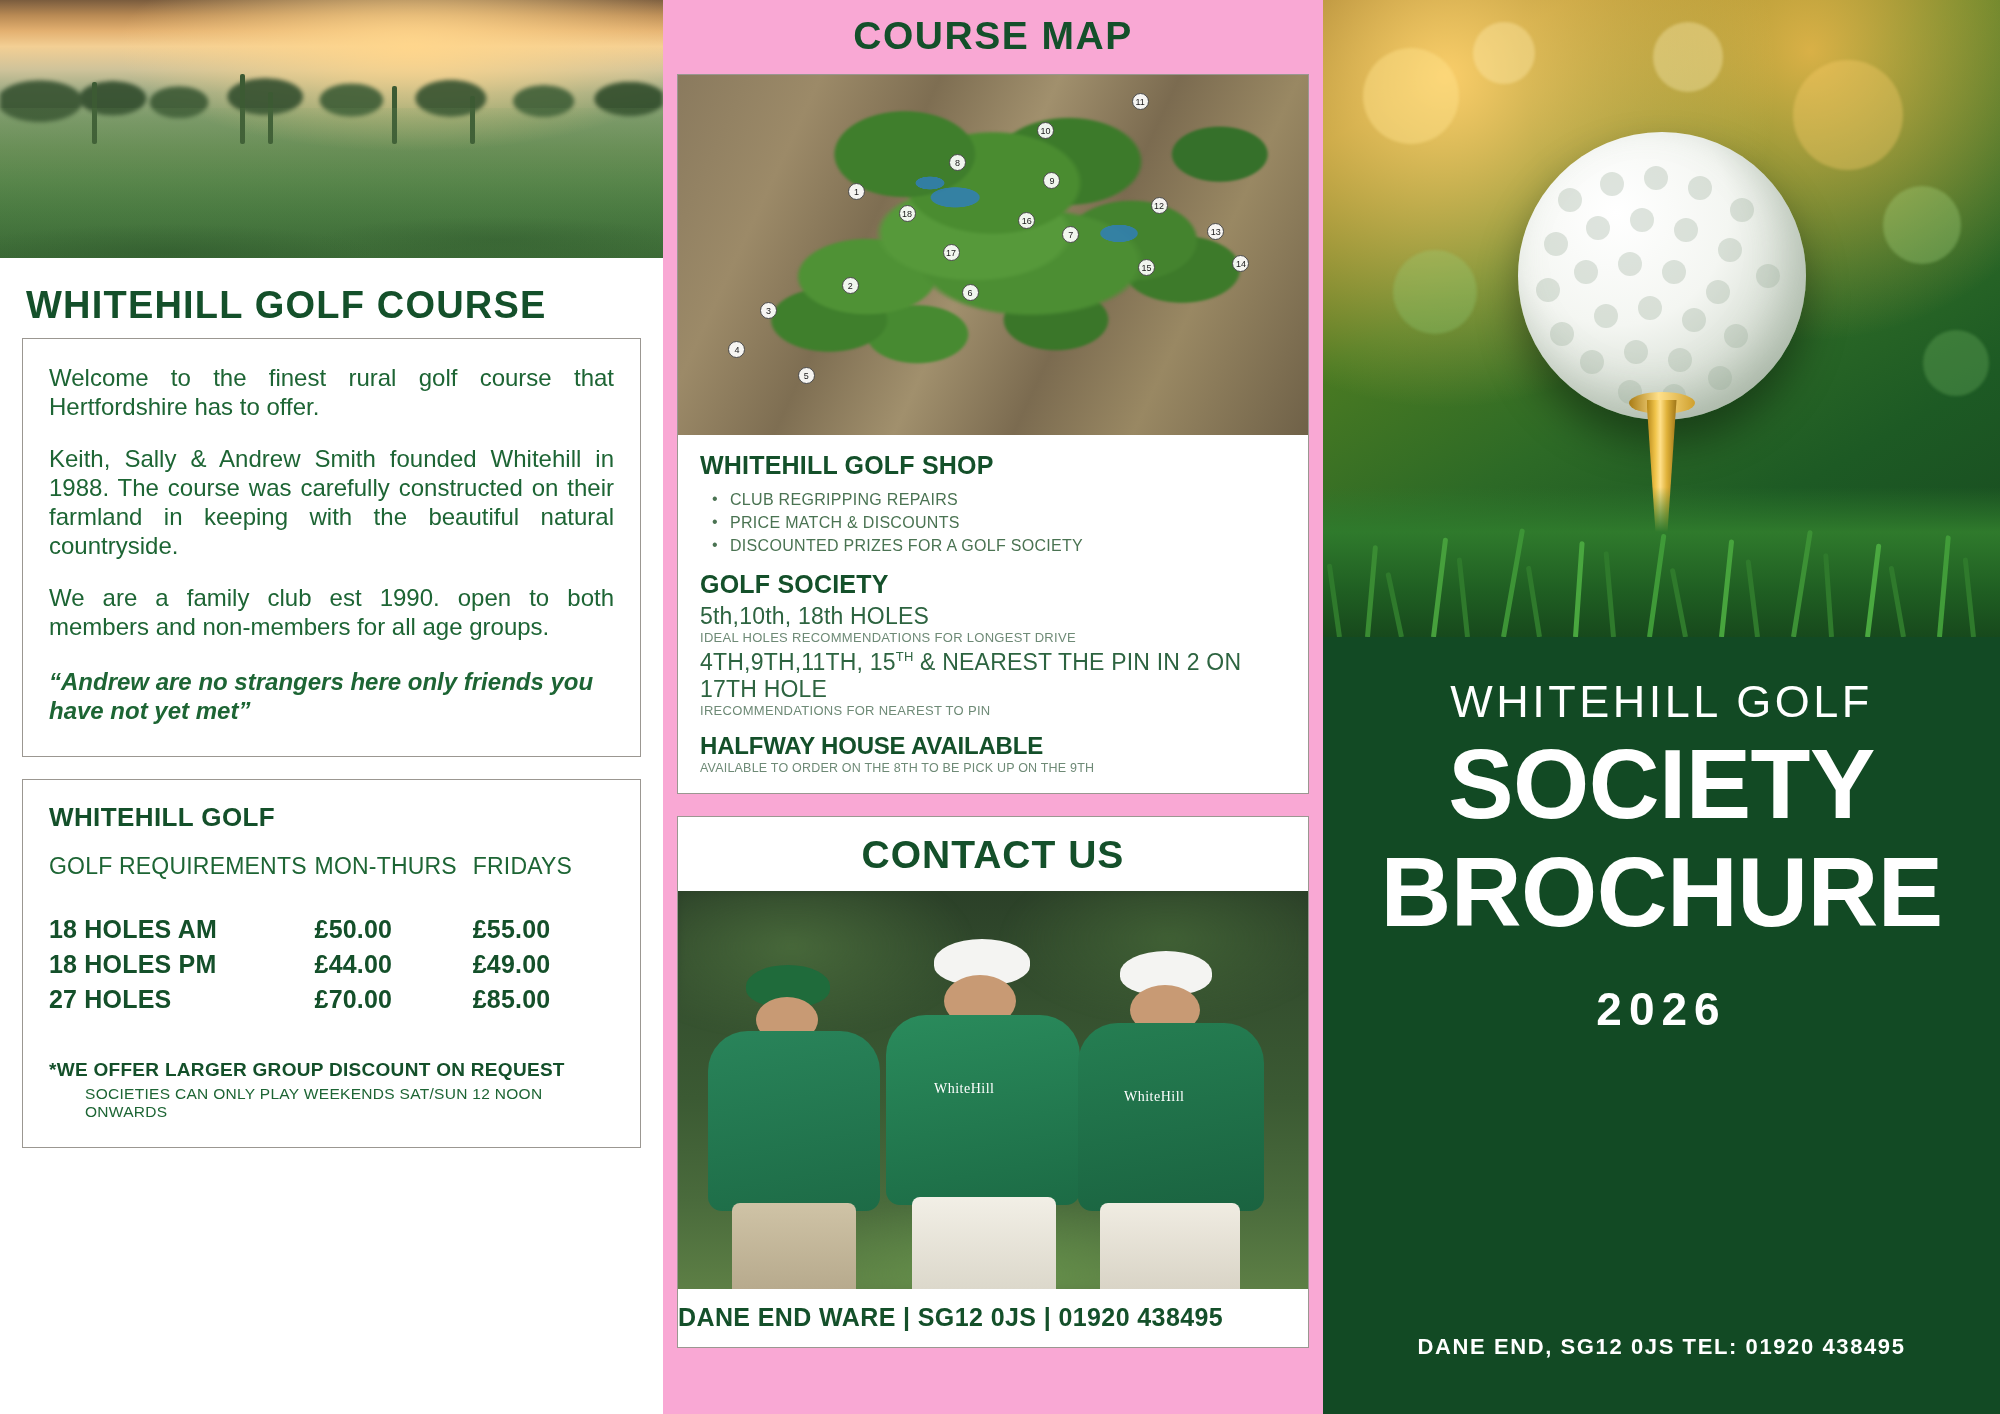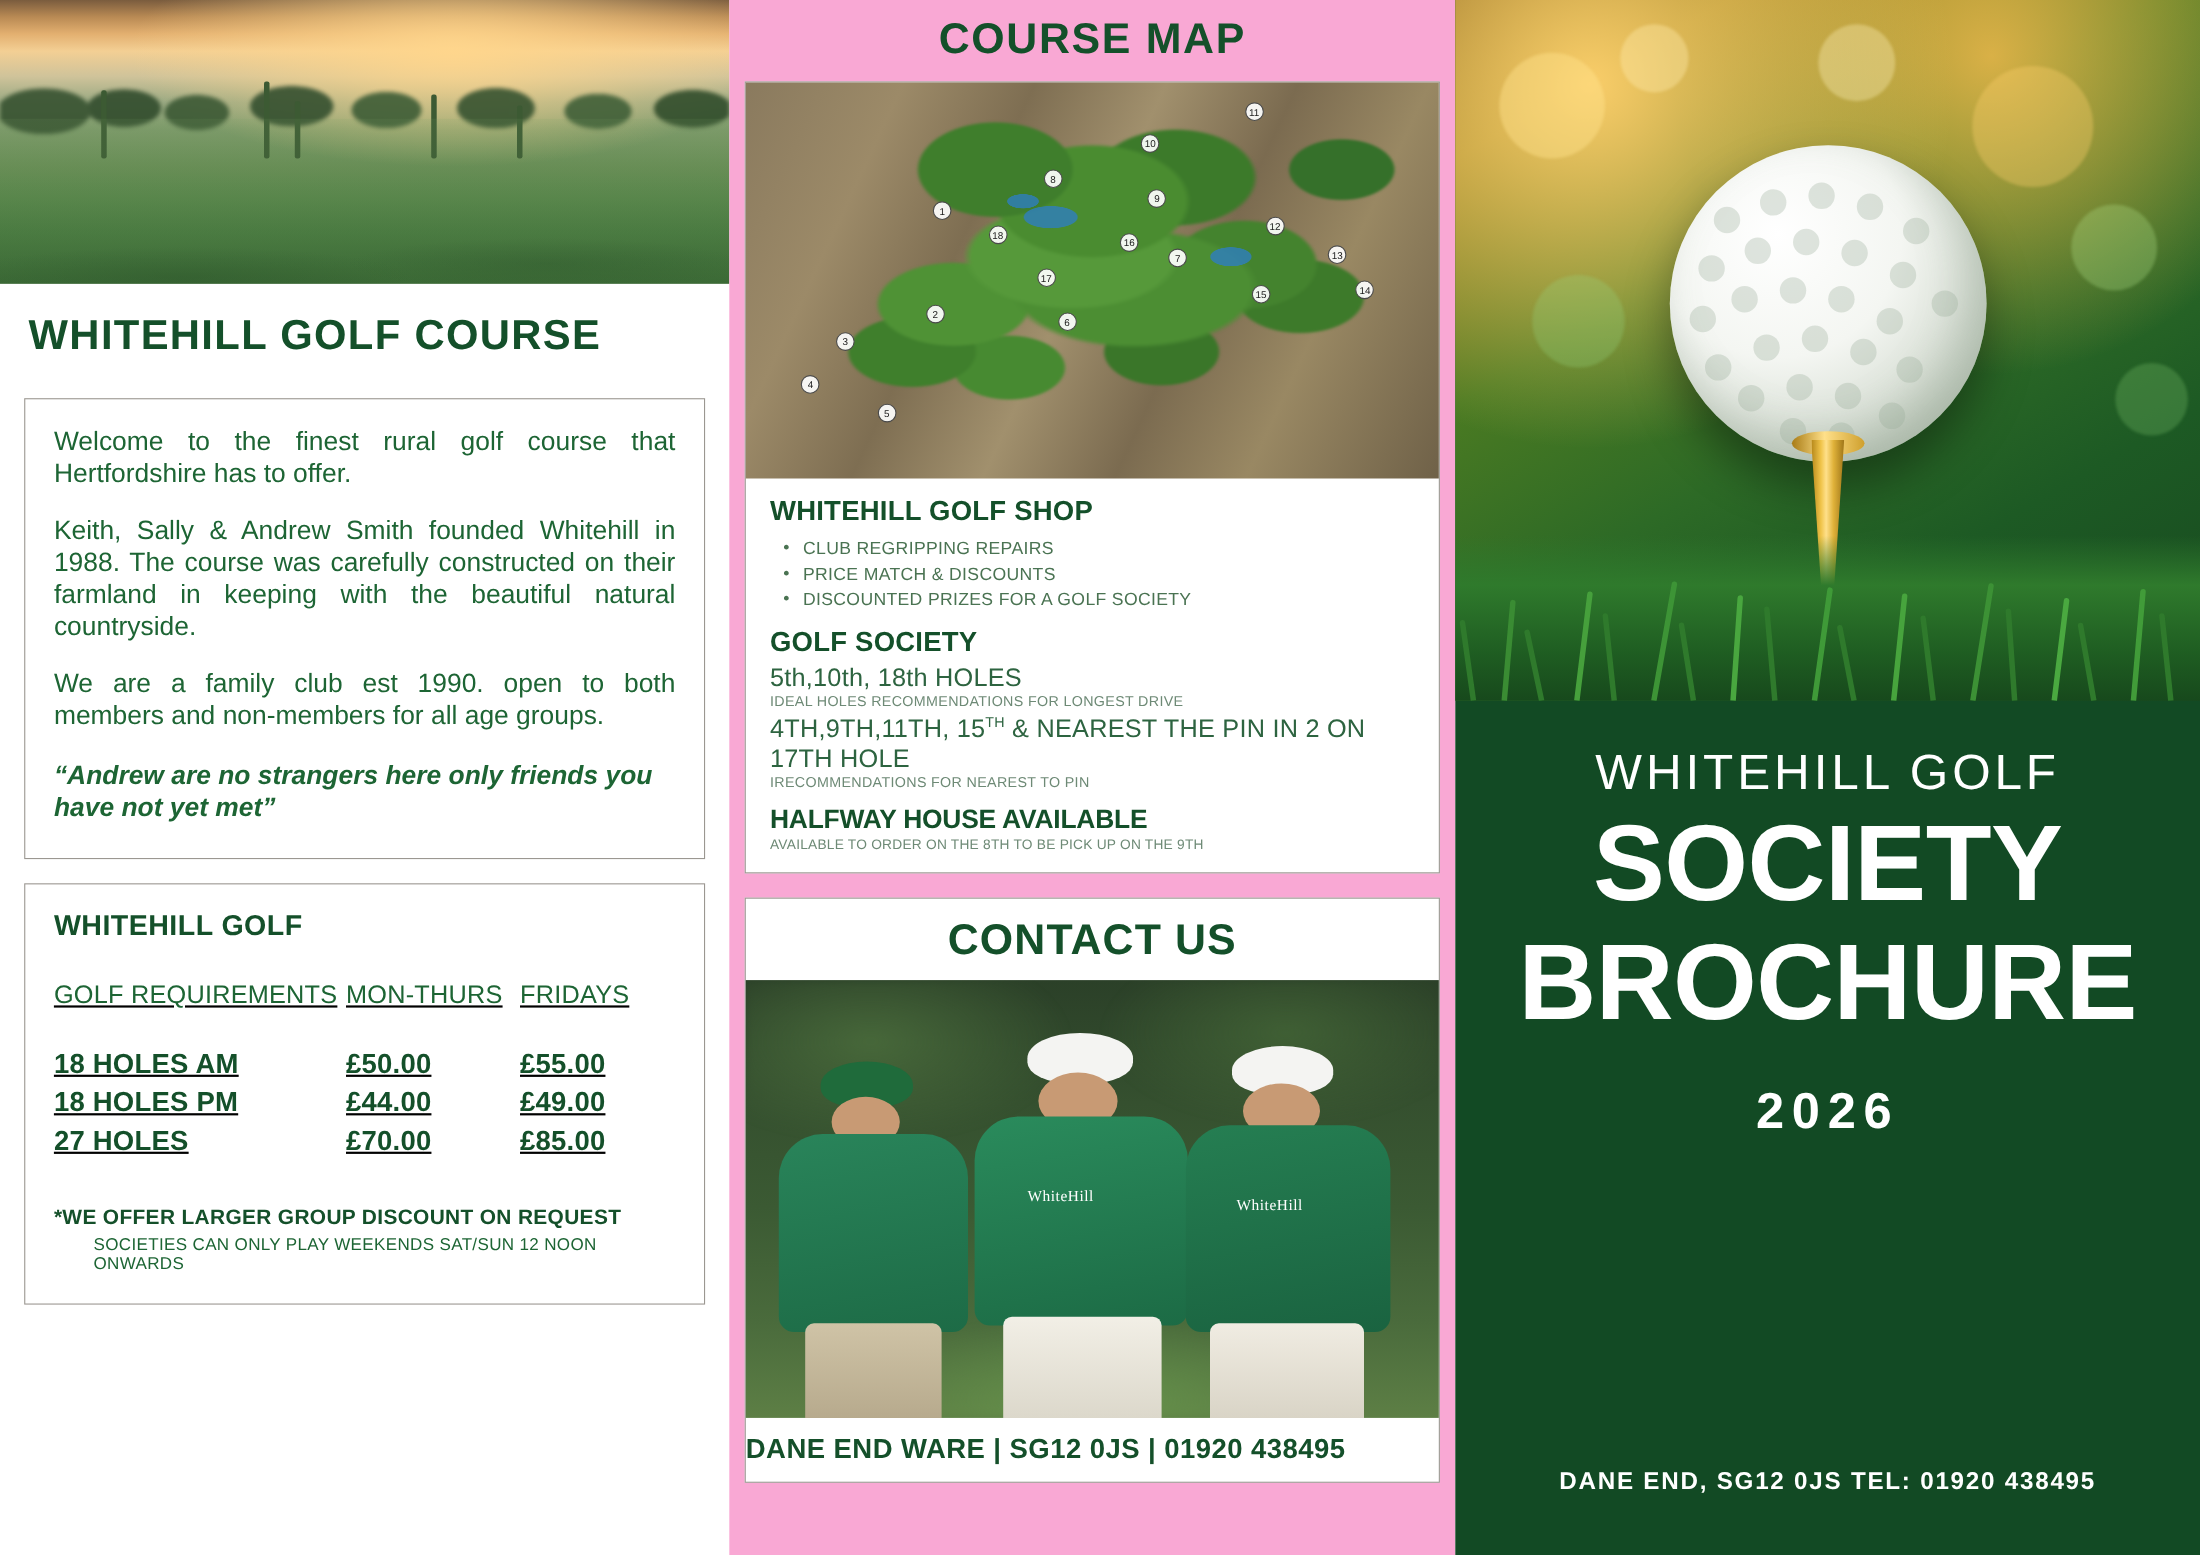--- a/index.html
+++ b/index.html
@@ -42,42 +42,42 @@
       radial-gradient(ellipse 260px 34px at 75% 88%, rgba(40,80,40,.28), transparent 70%),
       linear-gradient(180deg, rgba(120,160,100,.12), rgba(50,100,50,.30));
   }
   .tree { position:absolute; width:5px; background:#3c5a33; bottom:44%; border-radius:2px; }
 
   .lp-title {
     font-size:38px; font-weight:700; letter-spacing:1.2px;
     color:#14502a; padding:28px 0 0 26px; line-height:1;
   }
   .lp-box {
-    margin:38px 22px 0 22px; border:1.5px solid #9b9791; background:#fff;
+    margin:14px 22px 0 22px; border:1.5px solid #9b9791; background:#fff;
     padding:24px 26px 30px 26px;
   }
   .lp-box p {
     color:#1d6534; font-size:24px; line-height:1.22; text-align:justify;
     margin-bottom:22px;
   }
   .lp-box p:last-child { margin-bottom:0; }
   .lp-quote {
     color:#14502a; font-size:24px; font-weight:700; font-style:italic;
     line-height:1.2; margin-top:26px !important; text-align:left !important;
   }
   .pk-box {
     margin:22px 22px 0 22px; border:1.5px solid #9b9791; background:#fff;
     padding:22px 26px 26px 26px; position:relative;
   }
   .pk-sub { color:#14502a; font-size:26px; font-weight:700; letter-spacing:.4px; }
   .pk-title {
     color:#14502a; font-size:58px; font-weight:700; letter-spacing:-0.5px;
     line-height:1.05; margin-top:-2px;
   }
-  .pk-table { width:100%; margin-top:34px; border-collapse:collapse;text-decoration:underline; }
+  .pk-table { width:100%; margin-top:20px; border-collapse:collapse; }
   .pk-table th {
     color:#1d6534; font-size:23px; font-weight:400; text-align:left;
     padding-bottom:32px; letter-spacing:.2px;
   }
   .pk-table th.c, .pk-table td.c { text-align:left; }
   .pk-table td {
     color:#14502a; font-size:25px; font-weight:700; padding:3px 0; letter-spacing:.2px;
   }
   .pk-table td.price { font-weight:600; }
   .pk-note1 {

